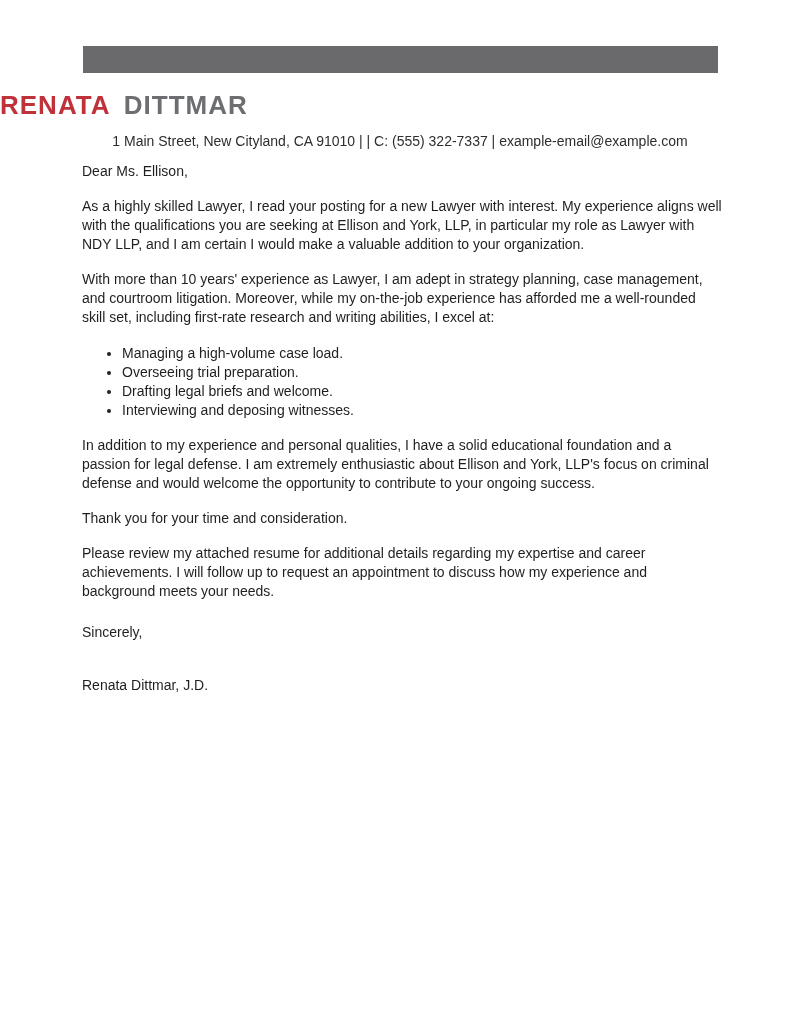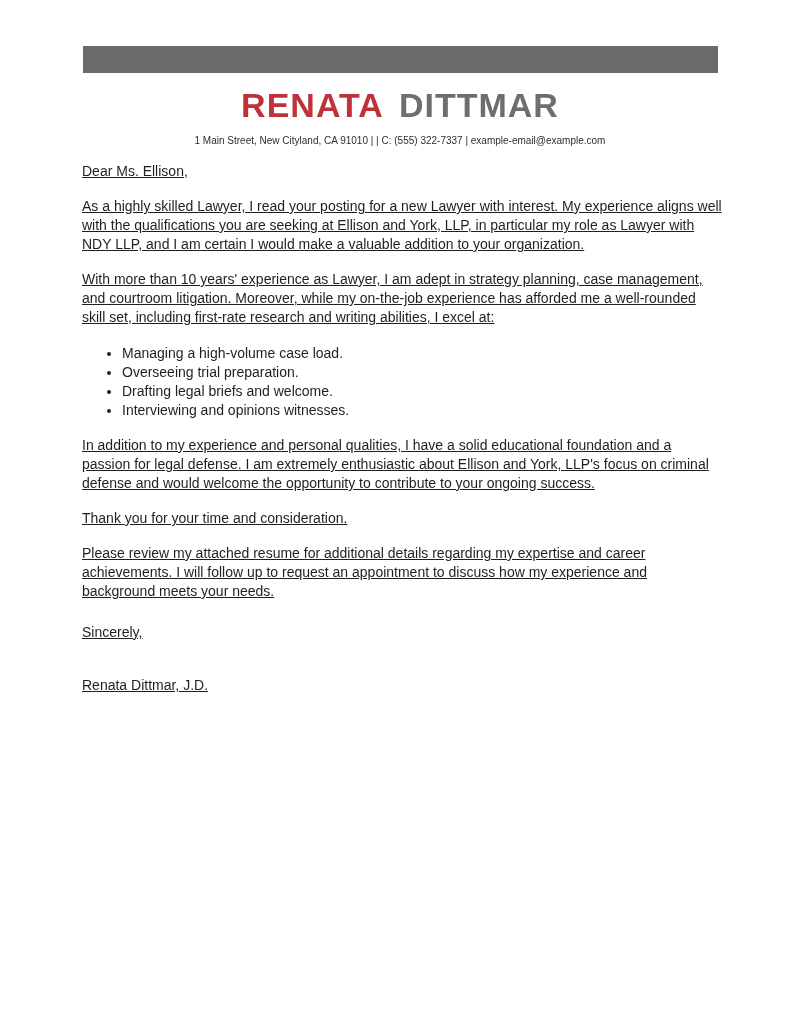--- a/index.html
+++ b/index.html
@@ -18,42 +18,42 @@
     height: 1035px;
     background: #ffffff;
   }
   .top-bar {
     height: 27px;
     margin: 46px 82px 0 83px;
     background: #6a6a6d;
   }
   .name {
     margin: 15px 0 0 0;
-    text-align: center;
-    font-size: 34px;
+    text-align: left;
+    font-size: 26px;
     line-height: 34px;
     font-weight: bold;
     letter-spacing: 1px;
     word-spacing: 6px;
   }
   .name .first { color: #c0323a; }
   .name .last  { color: #6d6e71; }
   .contact {
     margin-top: 11px;
     text-align: center;
-    font-size: 10px;
+    font-size: 14px;
     line-height: 16px;
     color: #2e2e2e;
   }
   .content {
     margin: 0 78px 0 82px;
     font-size: 14px;
     line-height: 19px;
   }
-  .content p { margin: 16px 0 0 0; text-decoration: underline; }
+  .content p { margin: 16px 0 0 0; }
   p.salutation { margin-top: 13px; }
   p.para-intro { }
   ul.skills {
     margin: 17px 0 0 0;
     padding: 0 0 0 40px;
   }
   ul.skills li {
     line-height: 19px;
     margin: 0;
     padding: 0;
@@ -77,21 +77,21 @@
     <p class="salutation">Dear Ms. Ellison,</p>
 
     <p class="para-intro">As a highly skilled Lawyer, I read your posting for a new Lawyer with interest. My experience aligns well with the qualifications you are seeking at Ellison and York, LLP, in particular my role as Lawyer with NDY LLP, and I am certain I would make a valuable addition to your organization.</p>
 
     <p>With more than 10 years' experience as Lawyer, I am adept in strategy planning, case management, and courtroom litigation. Moreover, while my on-the-job experience has afforded me a well-rounded skill set, including first-rate research and writing abilities, I excel at:</p>
 
     <ul class="skills">
       <li>Managing a high-volume case load.</li>
       <li>Overseeing trial preparation.</li>
       <li>Drafting legal briefs and welcome.</li>
-      <li>Interviewing and opinions witnesses.</li>
+      <li>Interviewing and deposing witnesses.</li>
     </ul>
 
     <p>In addition to my experience and personal qualities, I have a solid educational foundation and a passion for legal defense. I am extremely enthusiastic about Ellison and York, LLP's focus on criminal defense and would welcome the opportunity to contribute to your ongoing success.</p>
 
     <p>Thank you for your time and consideration.</p>
 
     <p>Please review my attached resume for additional details regarding my expertise and career achievements. I will follow up to request an appointment to discuss how my experience and background meets your needs.</p>
 
     <p class="sign-off">Sincerely,</p>
 

